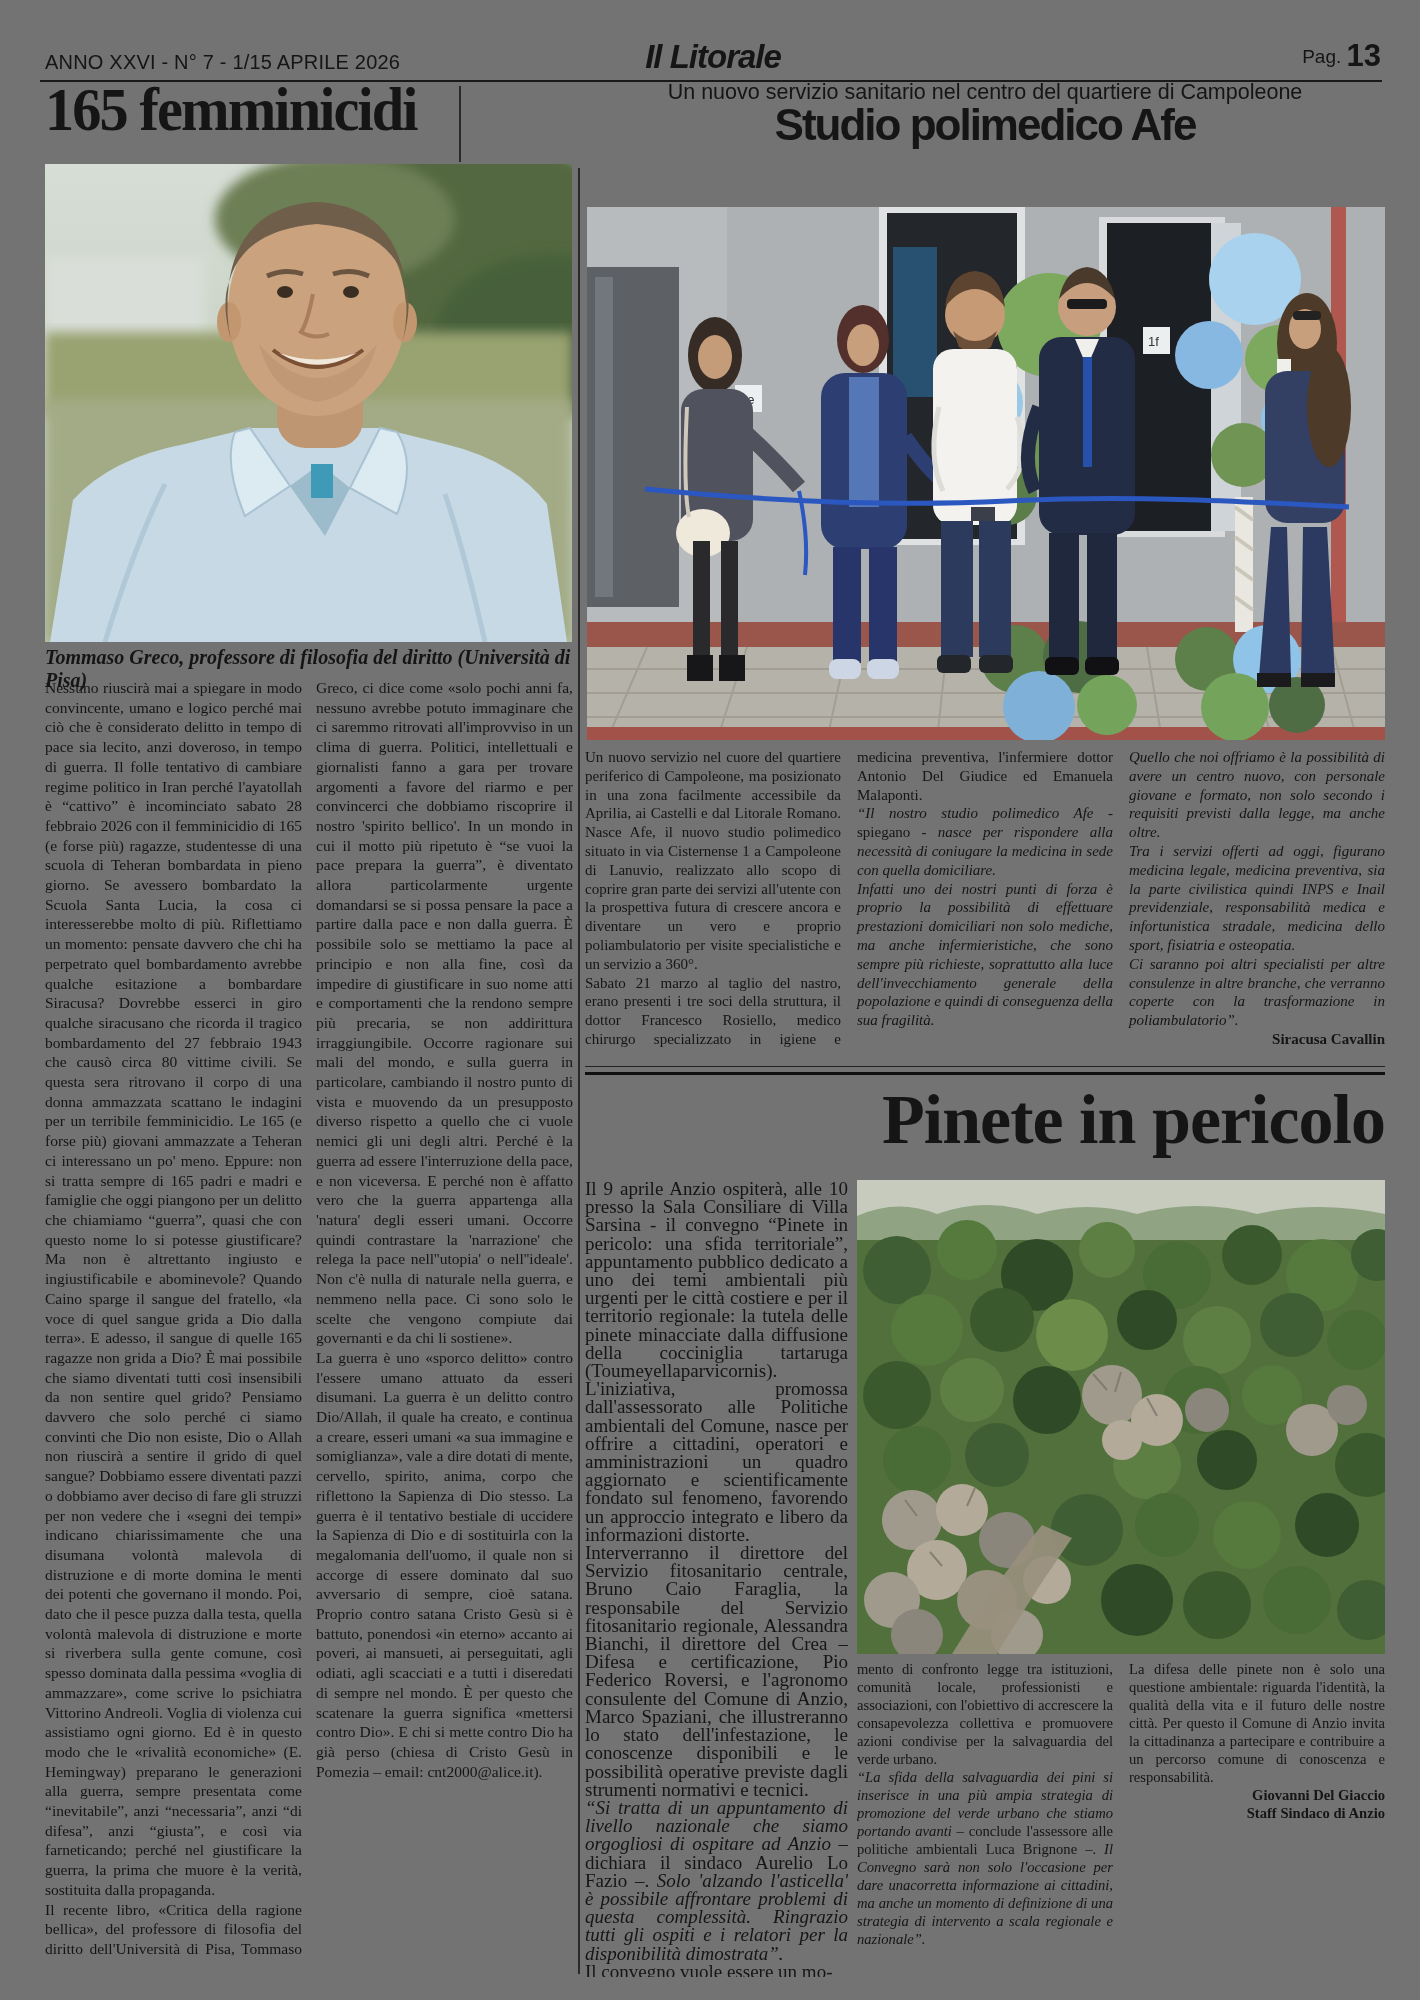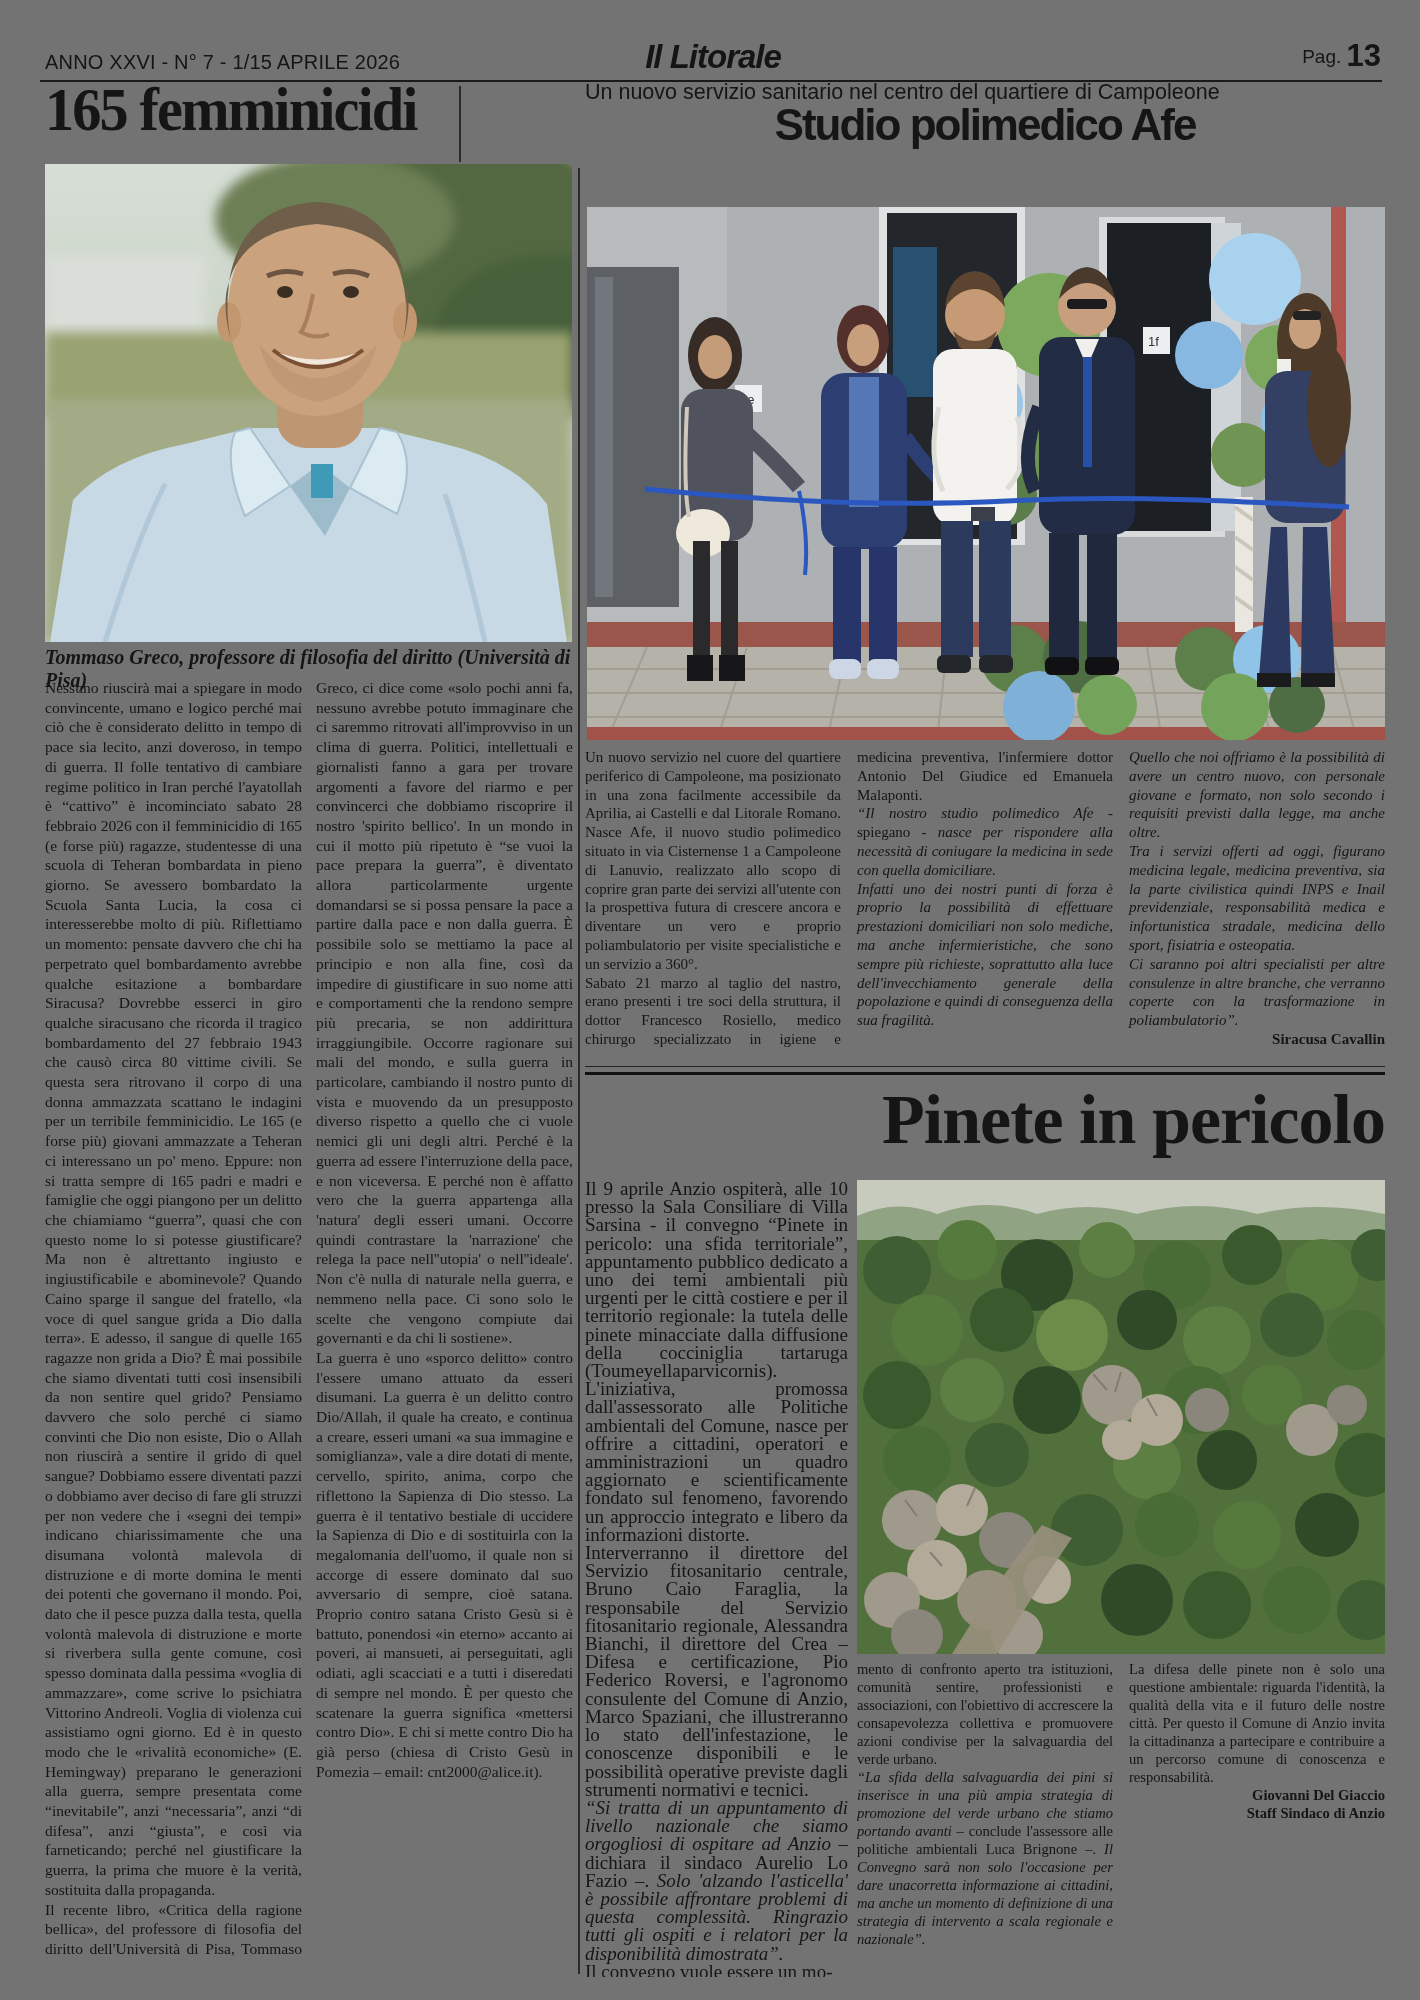--- a/index.html
+++ b/index.html
@@ -24,21 +24,21 @@
           transform-origin:left top;white-space:nowrap;}
   .fem-photo{position:absolute;left:45px;top:164px;width:527px;height:478px;overflow:hidden;}
   .fem-cap{position:absolute;left:45px;top:646px;width:527px;
            font-size:20px;font-weight:bold;font-style:italic;}
   .fem-body{position:absolute;left:45px;top:678px;width:528px;height:1296px;
             column-count:2;column-gap:14px;column-fill:auto;
             font-size:15.5px;line-height:19.7px;text-align:justify;
             overflow:hidden;hyphens:auto;}
   .fem-body p{margin:0;}
   
-  .afe-kicker{position:absolute;left:585px;top:80px;width:800px;
+  .afe-kicker{position:absolute;left:585px;top:80px;width:800px;text-align:center;
               font-family:"Liberation Sans",sans-serif;font-size:21.5px;}
   .afe-h2{position:absolute;left:585px;top:100px;width:800px;margin:0;text-align:center;
           font-family:"Liberation Sans",sans-serif;font-weight:bold;
           font-size:44px;letter-spacing:-2px;}
   .afe-photo{position:absolute;left:587px;top:207px;width:798px;height:533px;overflow:hidden;}
   .afe-body{position:absolute;left:585px;top:748px;width:800px;height:318px;
             column-count:3;column-gap:16px;column-fill:auto;
             font-size:15px;line-height:18.8px;text-align:justify;
             overflow:hidden;hyphens:auto;}
   .afe-body p{margin:0;}
@@ -335,20 +335,20 @@
         <circle cx="160" cy="455" r="26" fill="#a09a8c"></circle>
       </g>
       <path d="M95,474 Q140,400 185,345 L215,358 Q175,415 140,474 Z" fill="#98907c" opacity=".9"></path>
       <g stroke="#7a756b" stroke-width="2" opacity=".8">
         <path d="M250,210 l-14,-16 M258,212 l6,-20 M300,236 l-10,-18 M60,336 l-12,-16 M110,326 l8,-18 M85,386 l-12,-14"></path>
       </g>
     </svg>
   </div>
 
   <div class="pin-rest">
-    <p>mento di confronto aperto tra istituzioni, comunità sentire, professionisti e associazioni, con l'obiettivo di accrescere la consapevolezza collettiva e promuovere azioni condivise per la salvaguardia del verde urbano.</p>
+    <p>mento di confronto legge tra istituzioni, comunità locale, professionisti e associazioni, con l'obiettivo di accrescere la consapevolezza collettiva e promuovere azioni condivise per la salvaguardia del verde urbano.</p>
     <p><span class="q">“La sfida della salvaguardia dei pini si inserisce in una più ampia strategia di promozione del verde urbano che stiamo portando avanti </span><span class="rm">– conclude l'assessore alle politiche ambientali Luca Brignone –. </span><span class="q">Il Convegno sarà non solo l'occasione per dare una</span><span class="q">corretta informazione ai cittadini, ma anche un momento di definizione di una strategia di intervento a scala regionale e nazionale”.</span></p>
     <p>La difesa delle pinete non è solo una questione ambientale: riguarda l'identità, la qualità della vita e il futuro delle nostre città. Per questo il Comune di Anzio invita la cittadinanza a partecipare e contribuire a un percorso comune di conoscenza e responsabilità.</p>
     <p class="byline">Giovanni Del Giaccio</p>
     <p class="byline">Staff Sindaco di Anzio</p>
   </div>
 
 </div>
 
 </body></html>

